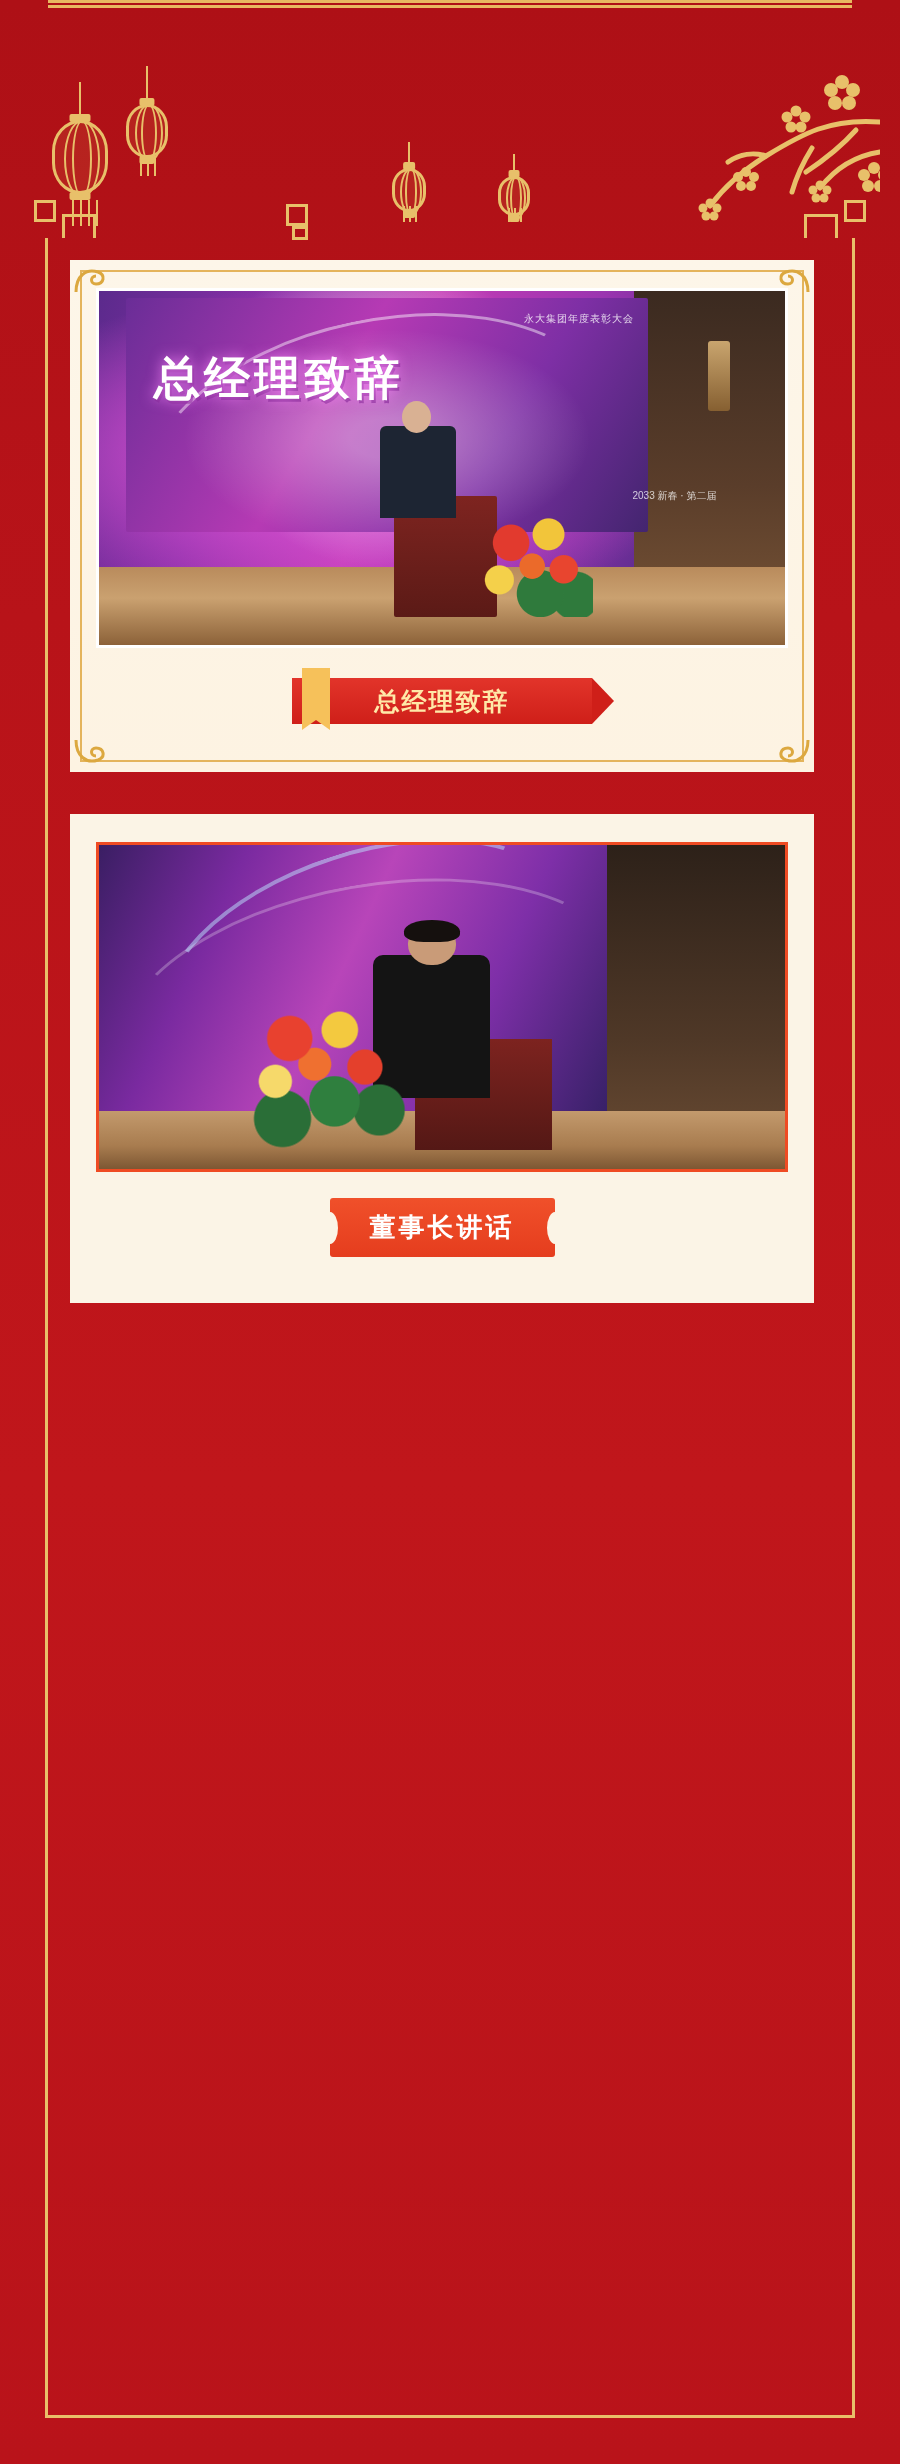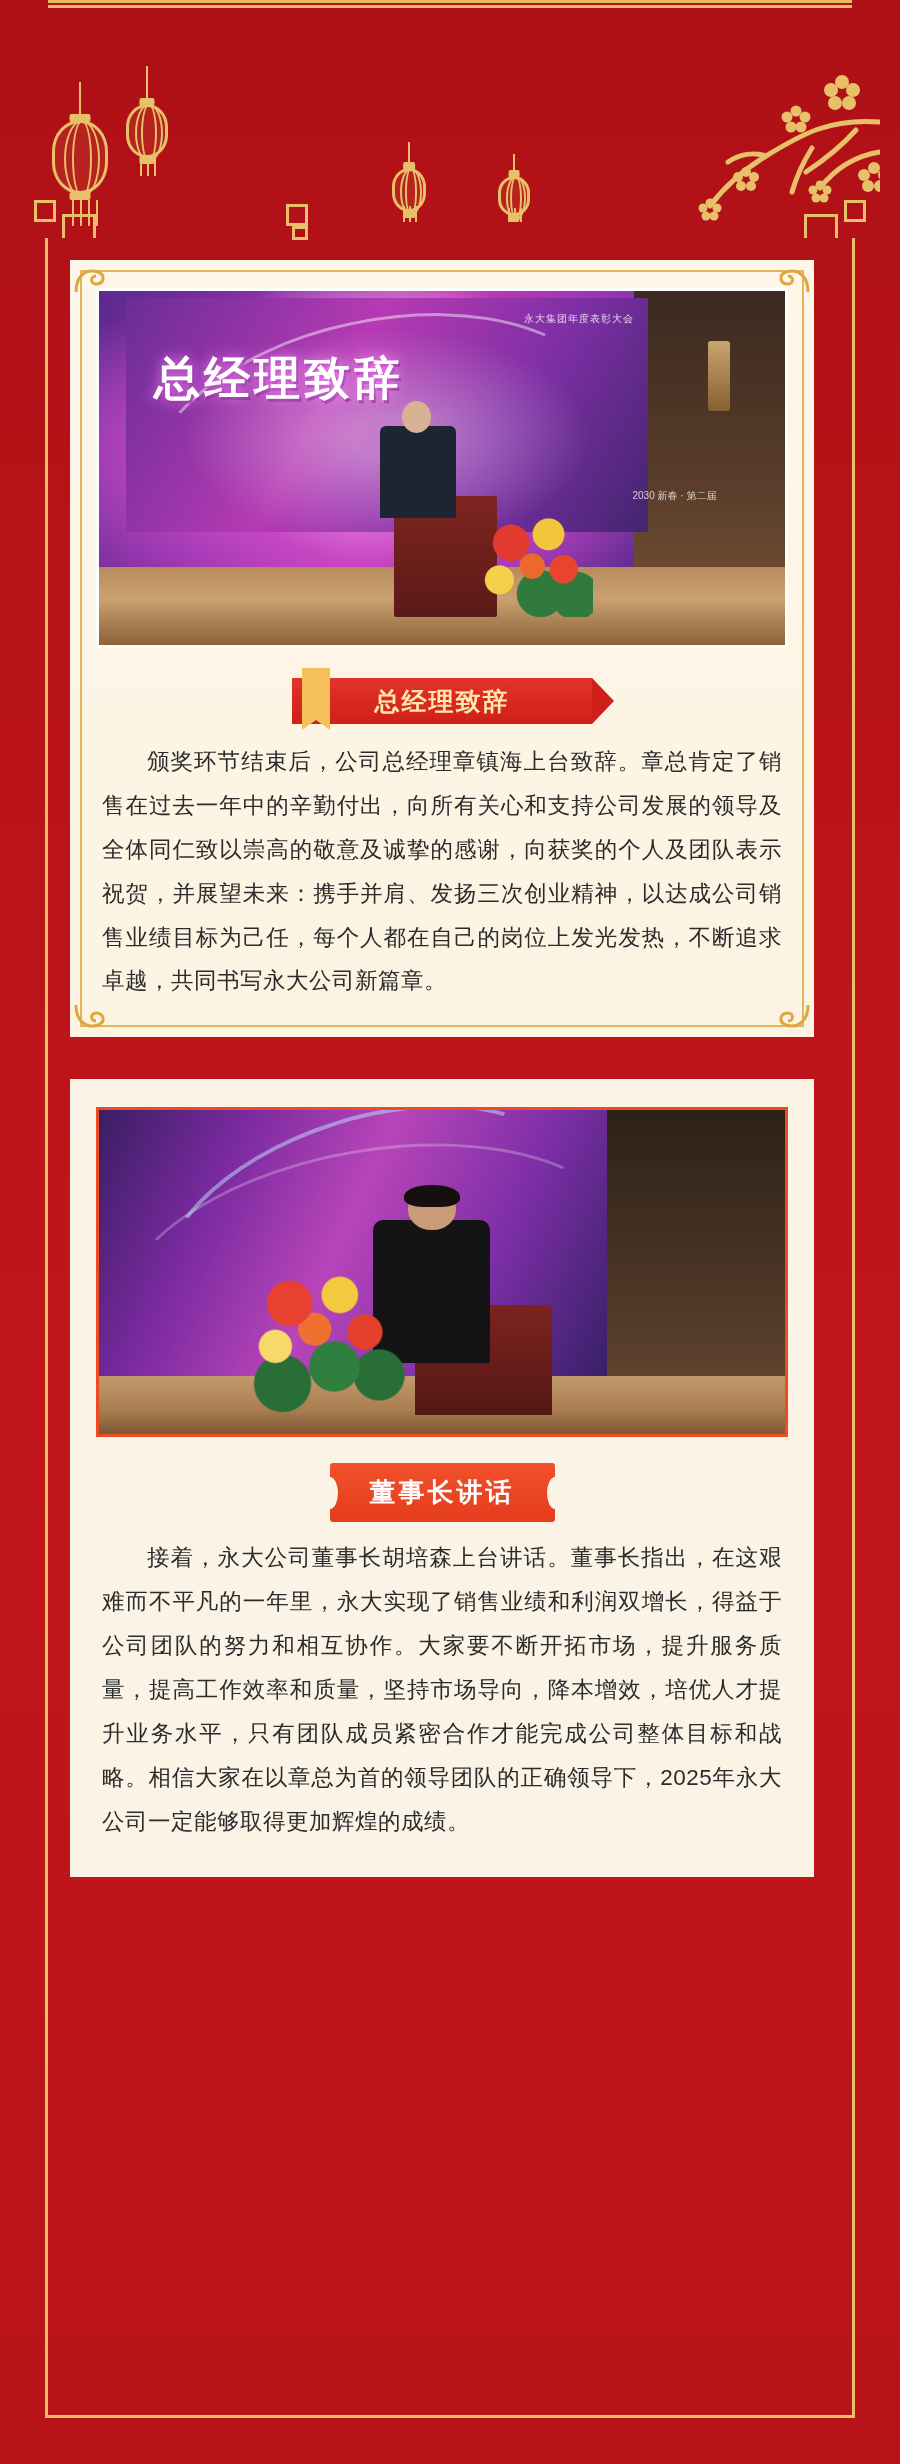--- a/index.html
+++ b/index.html
@@ -537,39 +537,36 @@
       </svg>
 
       <div class="photo">
         <div class="stage1">
           <div class="wall-right"></div>
           <div class="sconce"></div>
           <div class="screen"></div>
           <div class="arc"></div>
           <div class="subtitle">永大集团年度表彰大会</div>
           <div class="title">总经理致辞</div>
-          <div class="smalltext">2030 新春 · 第二届</div>
+          <div class="smalltext">2033 新春 · 第二届</div>
           <div class="floor"></div>
           <div class="podium"></div>
           <div class="speaker-body"></div>
           <div class="speaker-head"></div>
           <div class="flowers"></div>
         </div>
       </div>
 
       <div class="ribbon-wrap">
         <div class="ribbon">
           <div class="bookmark"></div>
           <span>总经理致辞</span>
         </div>
       </div>
 
-      <div class="body-text">
-        <p>颁奖环节结束后，公司总经理章镇海上台致辞。章总肯定了销售在过去一年中的辛勤付出，向所有关心和支持公司发展的领导及全体同仁致以崇高的敬意及诚挚的感谢，向获奖的个人及团队表示祝贺，并展望未来：携手并肩、发扬三次创业精神，以达成公司销售业绩目标为己任，每个人都在自己的岗位上发光发热，不断追求卓越，共同书写永大公司新篇章。</p>
-      </div>
     </div>
 
     <div class="gap"></div>
 
     <div class="section plain">
       <div class="photo orange">
         <div class="stage2">
           <div class="wall-right"></div>
           <div class="ray2"></div>
           <div class="ray"></div>
@@ -583,19 +580,16 @@
       </div>
 
       <div class="ticket-wrap">
         <div class="ticket">
           <span class="notch-l"></span>
           <span class="notch-r"></span>
           <span>董事长讲话</span>
         </div>
       </div>
 
-      <div class="body-text">
-        <p>接着，永大公司董事长胡培森上台讲话。董事长指出，在这艰难而不平凡的一年里，永大实现了销售业绩和利润双增长，得益于公司团队的努力和相互协作。大家要不断开拓市场，提升服务质量，提高工作效率和质量，坚持市场导向，降本增效，培优人才提升业务水平，只有团队成员紧密合作才能完成公司整体目标和战略。相信大家在以章总为首的领导团队的正确领导下，2025年永大公司一定能够取得更加辉煌的成绩。</p>
-      </div>
     </div>
 
   </div>
 </div>
 
 </body></html>

